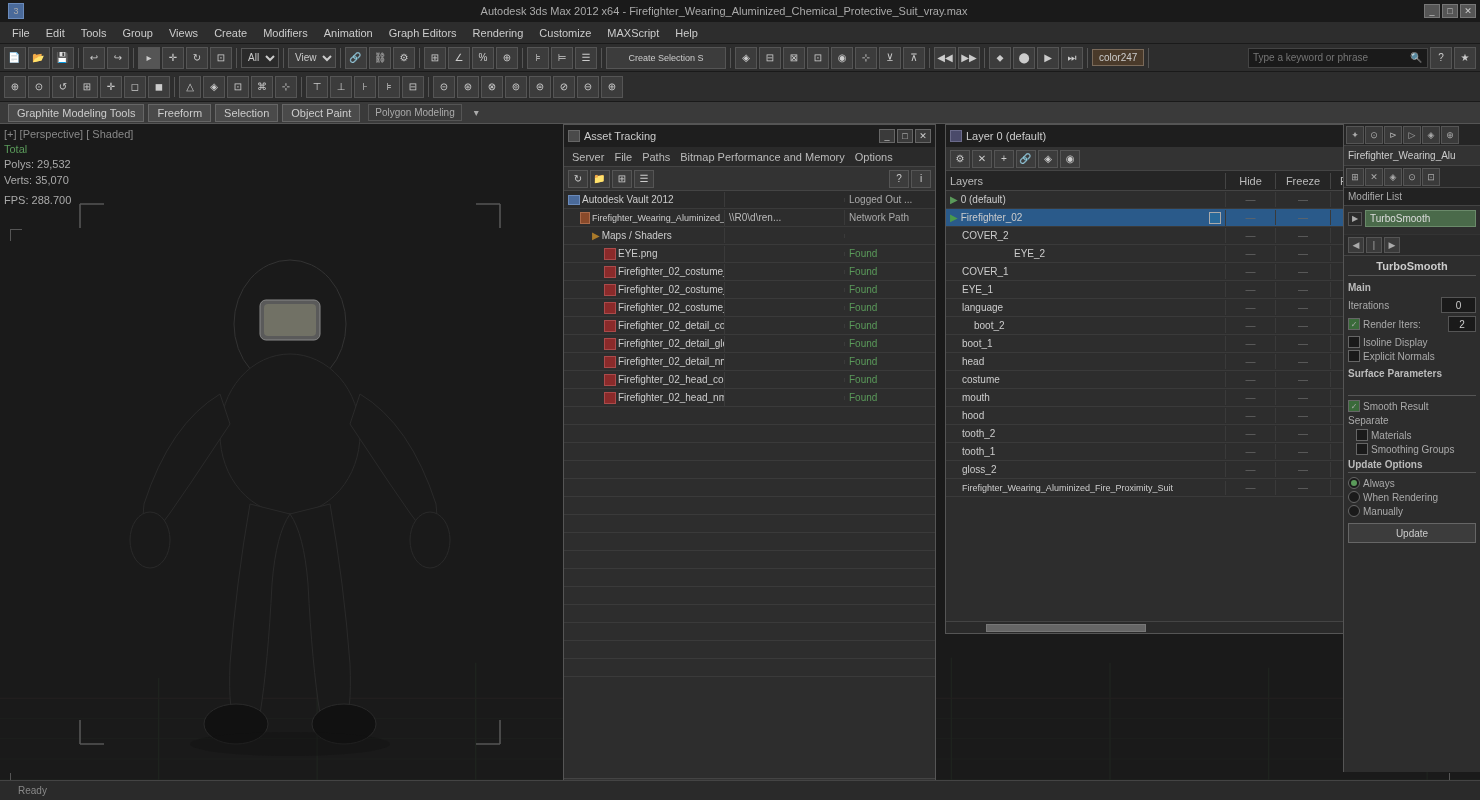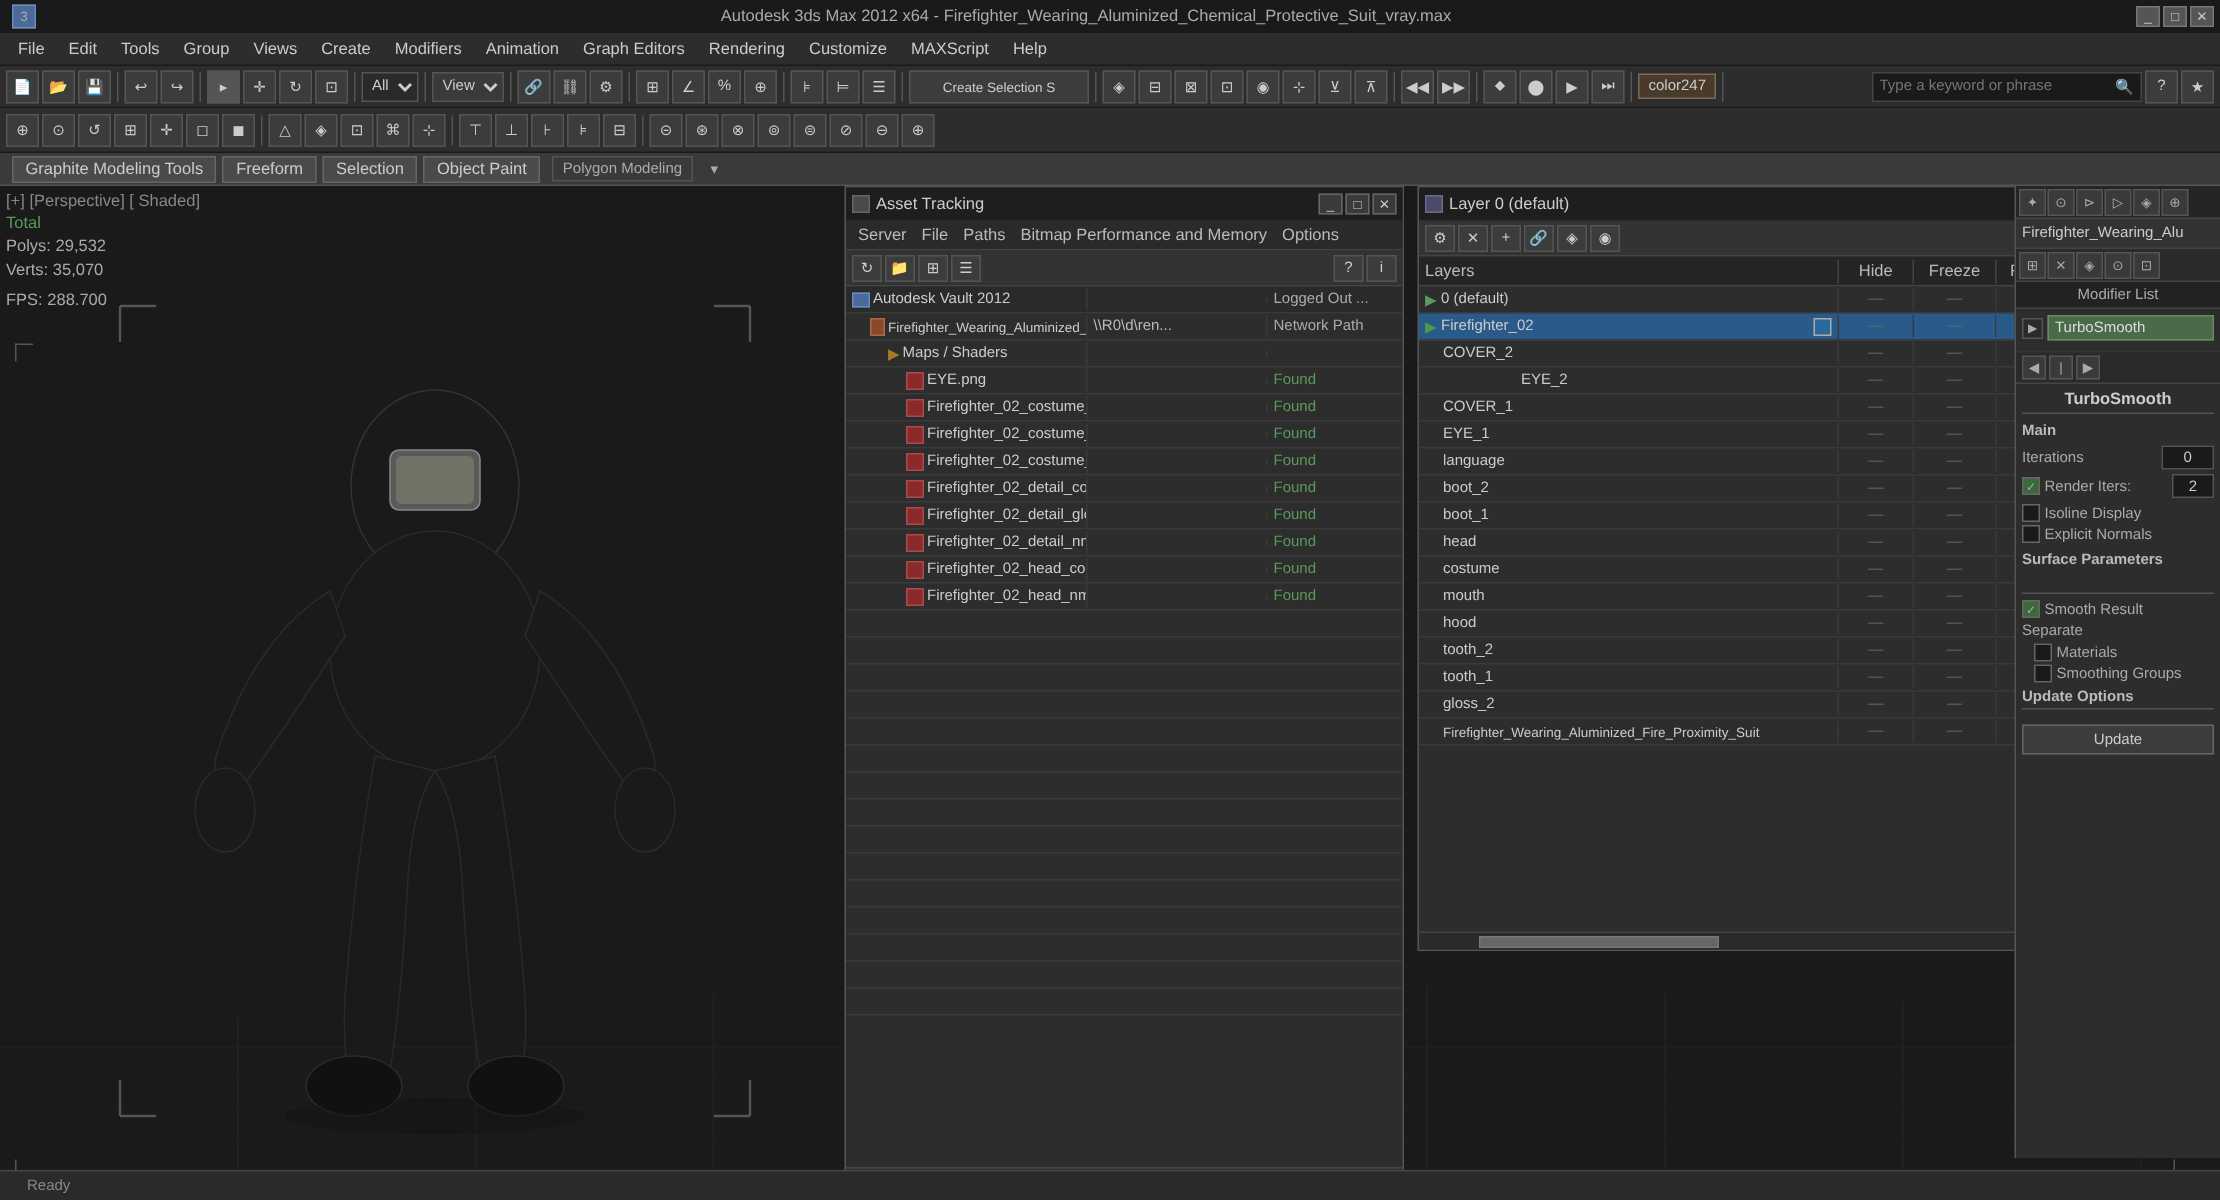--- a/index.html
+++ b/index.html
@@ -566,21 +566,21 @@
       <div class="layer-row">
         <div class="layer-cell-name" style="padding-left:16px;">
             <span>language</span>
           </div>
         <div class="layer-cell"><span class="layer-dash">—</span></div>
         <div class="layer-cell-freeze"><span class="layer-dash">—</span></div>
         <div class="layer-cell-render"><span class="layer-dash">—</span></div>
         <div class="layer-cell-c"></div>
       </div>
       <div class="layer-row">
-        <div class="layer-cell-name" style="padding-left:16px;align-items:flex-end;">
+        <div class="layer-cell-name" style="padding-left:28px;align-items:flex-end;">
             <span>boot_2</span>
           </div>
         <div class="layer-cell"><span class="layer-dash">—</span></div>
         <div class="layer-cell-freeze"><span class="layer-dash">—</span></div>
         <div class="layer-cell-render"><span class="layer-dash">—</span></div>
         <div class="layer-cell-c"></div>
       </div>
       <div class="layer-row">
         <div class="layer-cell-name" style="padding-left:16px;">
             <span>boot_1</span>
@@ -685,21 +685,21 @@
     </div>
 
     <div style="height:22px;background:#2a2a2a;display:flex;align-items:center;padding:0 2px;gap:1px;border-bottom:1px solid #444;">
       <div style="width:18px;height:18px;background:#3a3a3a;border:1px solid #555;display:flex;align-items:center;justify-content:center;font-size:9px;color:#aaa;">⊞</div>
       <div style="width:18px;height:18px;background:#3a3a3a;border:1px solid #555;display:flex;align-items:center;justify-content:center;font-size:9px;color:#aaa;">✕</div>
       <div style="width:18px;height:18px;background:#3a3a3a;border:1px solid #555;display:flex;align-items:center;justify-content:center;font-size:9px;color:#aaa;">◈</div>
       <div style="width:18px;height:18px;background:#3a3a3a;border:1px solid #555;display:flex;align-items:center;justify-content:center;font-size:9px;color:#aaa;">⊙</div>
       <div style="width:18px;height:18px;background:#3a3a3a;border:1px solid #555;display:flex;align-items:center;justify-content:center;font-size:9px;color:#aaa;">⊡</div>
     </div>
 
-    <div style="height:18px;background:#222;display:flex;align-items:center;padding:0 4px;border-bottom:1px solid #444;justify-content:center;">
+    <div style="height:18px;background:#222;display:flex;align-items:center;padding:0 4px;border-bottom:1px solid #444;">
       <span style="color:#aaa;font-size:10px;">Modifier List</span>
     </div>
 
     <div style="padding:4px;">
       <div style="display:flex;align-items:center;gap:3px;margin-bottom:3px;">
         <div style="width:14px;height:14px;background:#2a2a2a;border:1px solid #555;display:flex;align-items:center;justify-content:center;font-size:8px;color:#aaa;">▶</div>
         <div style="flex:1;background:#4a6a4a;border:1px solid #6a8a6a;padding:2px 4px;font-size:10px;color:#ddd;cursor:pointer;">TurboSmooth</div>
       </div>
     </div>
 
@@ -739,20 +739,36 @@
       <div style="color:#aaa;font-size:10px;margin-bottom:3px;">Separate</div>
       <div style="display:flex;align-items:center;gap:3px;margin-bottom:2px;padding-left:8px;">
         <div style="width:12px;height:12px;border:1px solid #666;background:#1a1a1a;display:inline-flex;"></div>
         <span style="color:#aaa;font-size:10px;">Materials</span>
       </div>
       <div style="display:flex;align-items:center;gap:3px;margin-bottom:4px;padding-left:8px;">
         <div style="width:12px;height:12px;border:1px solid #666;background:#1a1a1a;display:inline-flex;"></div>
         <span style="color:#aaa;font-size:10px;">Smoothing Groups</span>
       </div>
       <div style="color:#bbb;font-size:10px;font-weight:bold;border-bottom:1px solid #555;padding-bottom:2px;margin-bottom:4px;">Update Options</div>
+      <div style="display:flex;flex-direction:column;gap:2px;">
+        <div style="display:flex;align-items:center;gap:3px;">
+          <div style="width:12px;height:12px;border-radius:50%;border:1px solid #666;background:#1a1a1a;display:inline-flex;align-items:center;justify-content:center;">
+            <div style="width:6px;height:6px;border-radius:50%;background:#5a9a5a;"></div>
+          </div>
+          <span style="color:#aaa;font-size:10px;">Always</span>
+        </div>
+        <div style="display:flex;align-items:center;gap:3px;">
+          <div style="width:12px;height:12px;border-radius:50%;border:1px solid #666;background:#1a1a1a;display:inline-flex;"></div>
+          <span style="color:#aaa;font-size:10px;">When Rendering</span>
+        </div>
+        <div style="display:flex;align-items:center;gap:3px;">
+          <div style="width:12px;height:12px;border-radius:50%;border:1px solid #666;background:#1a1a1a;display:inline-flex;"></div>
+          <span style="color:#aaa;font-size:10px;">Manually</span>
+        </div>
+      </div>
       <button style="width:100%;height:20px;background:#3c3c3c;border:1px solid #666;color:#ccc;font-size:10px;cursor:pointer;margin-top:6px;">Update</button>
     </div>
   </div>
 
 </div>
 
 <div id="statusbar" style="position:absolute;bottom:0;left:0;right:0;height:20px;background:#2a2a2a;border-top:1px solid #444;display:flex;align-items:center;padding:0 18px;font-size:10px;color:#888;">
   <span>Ready</span>
 </div>
 

